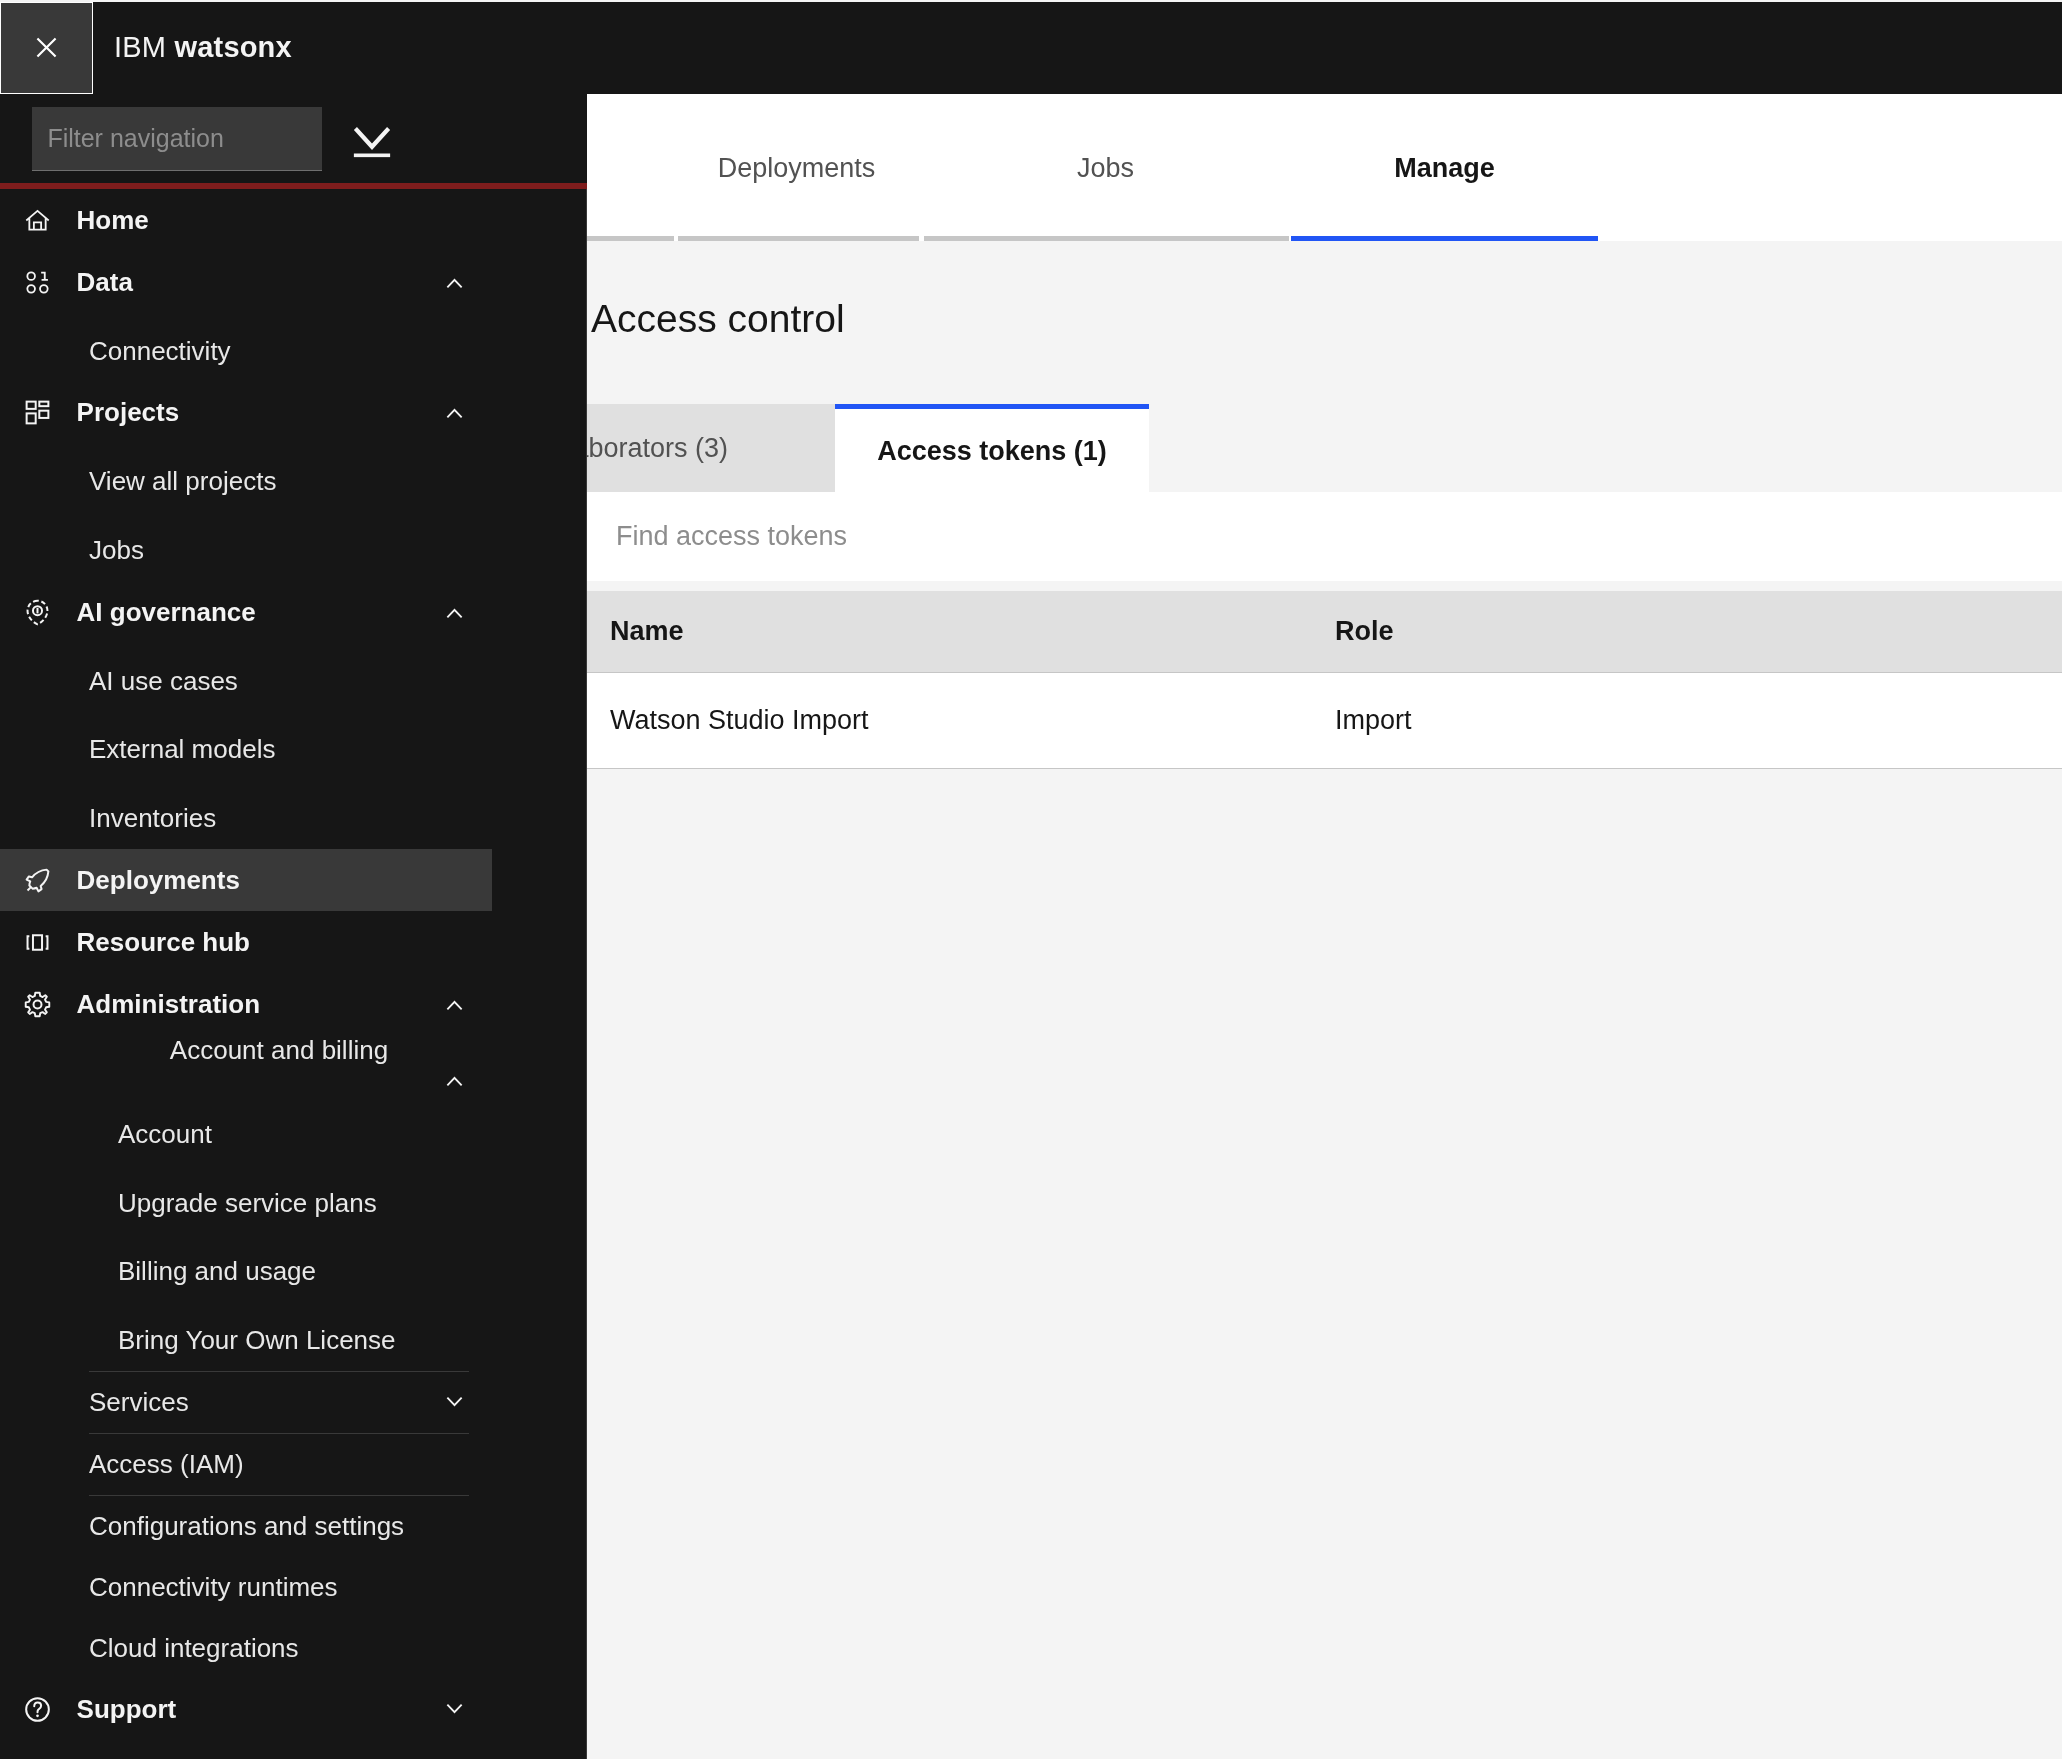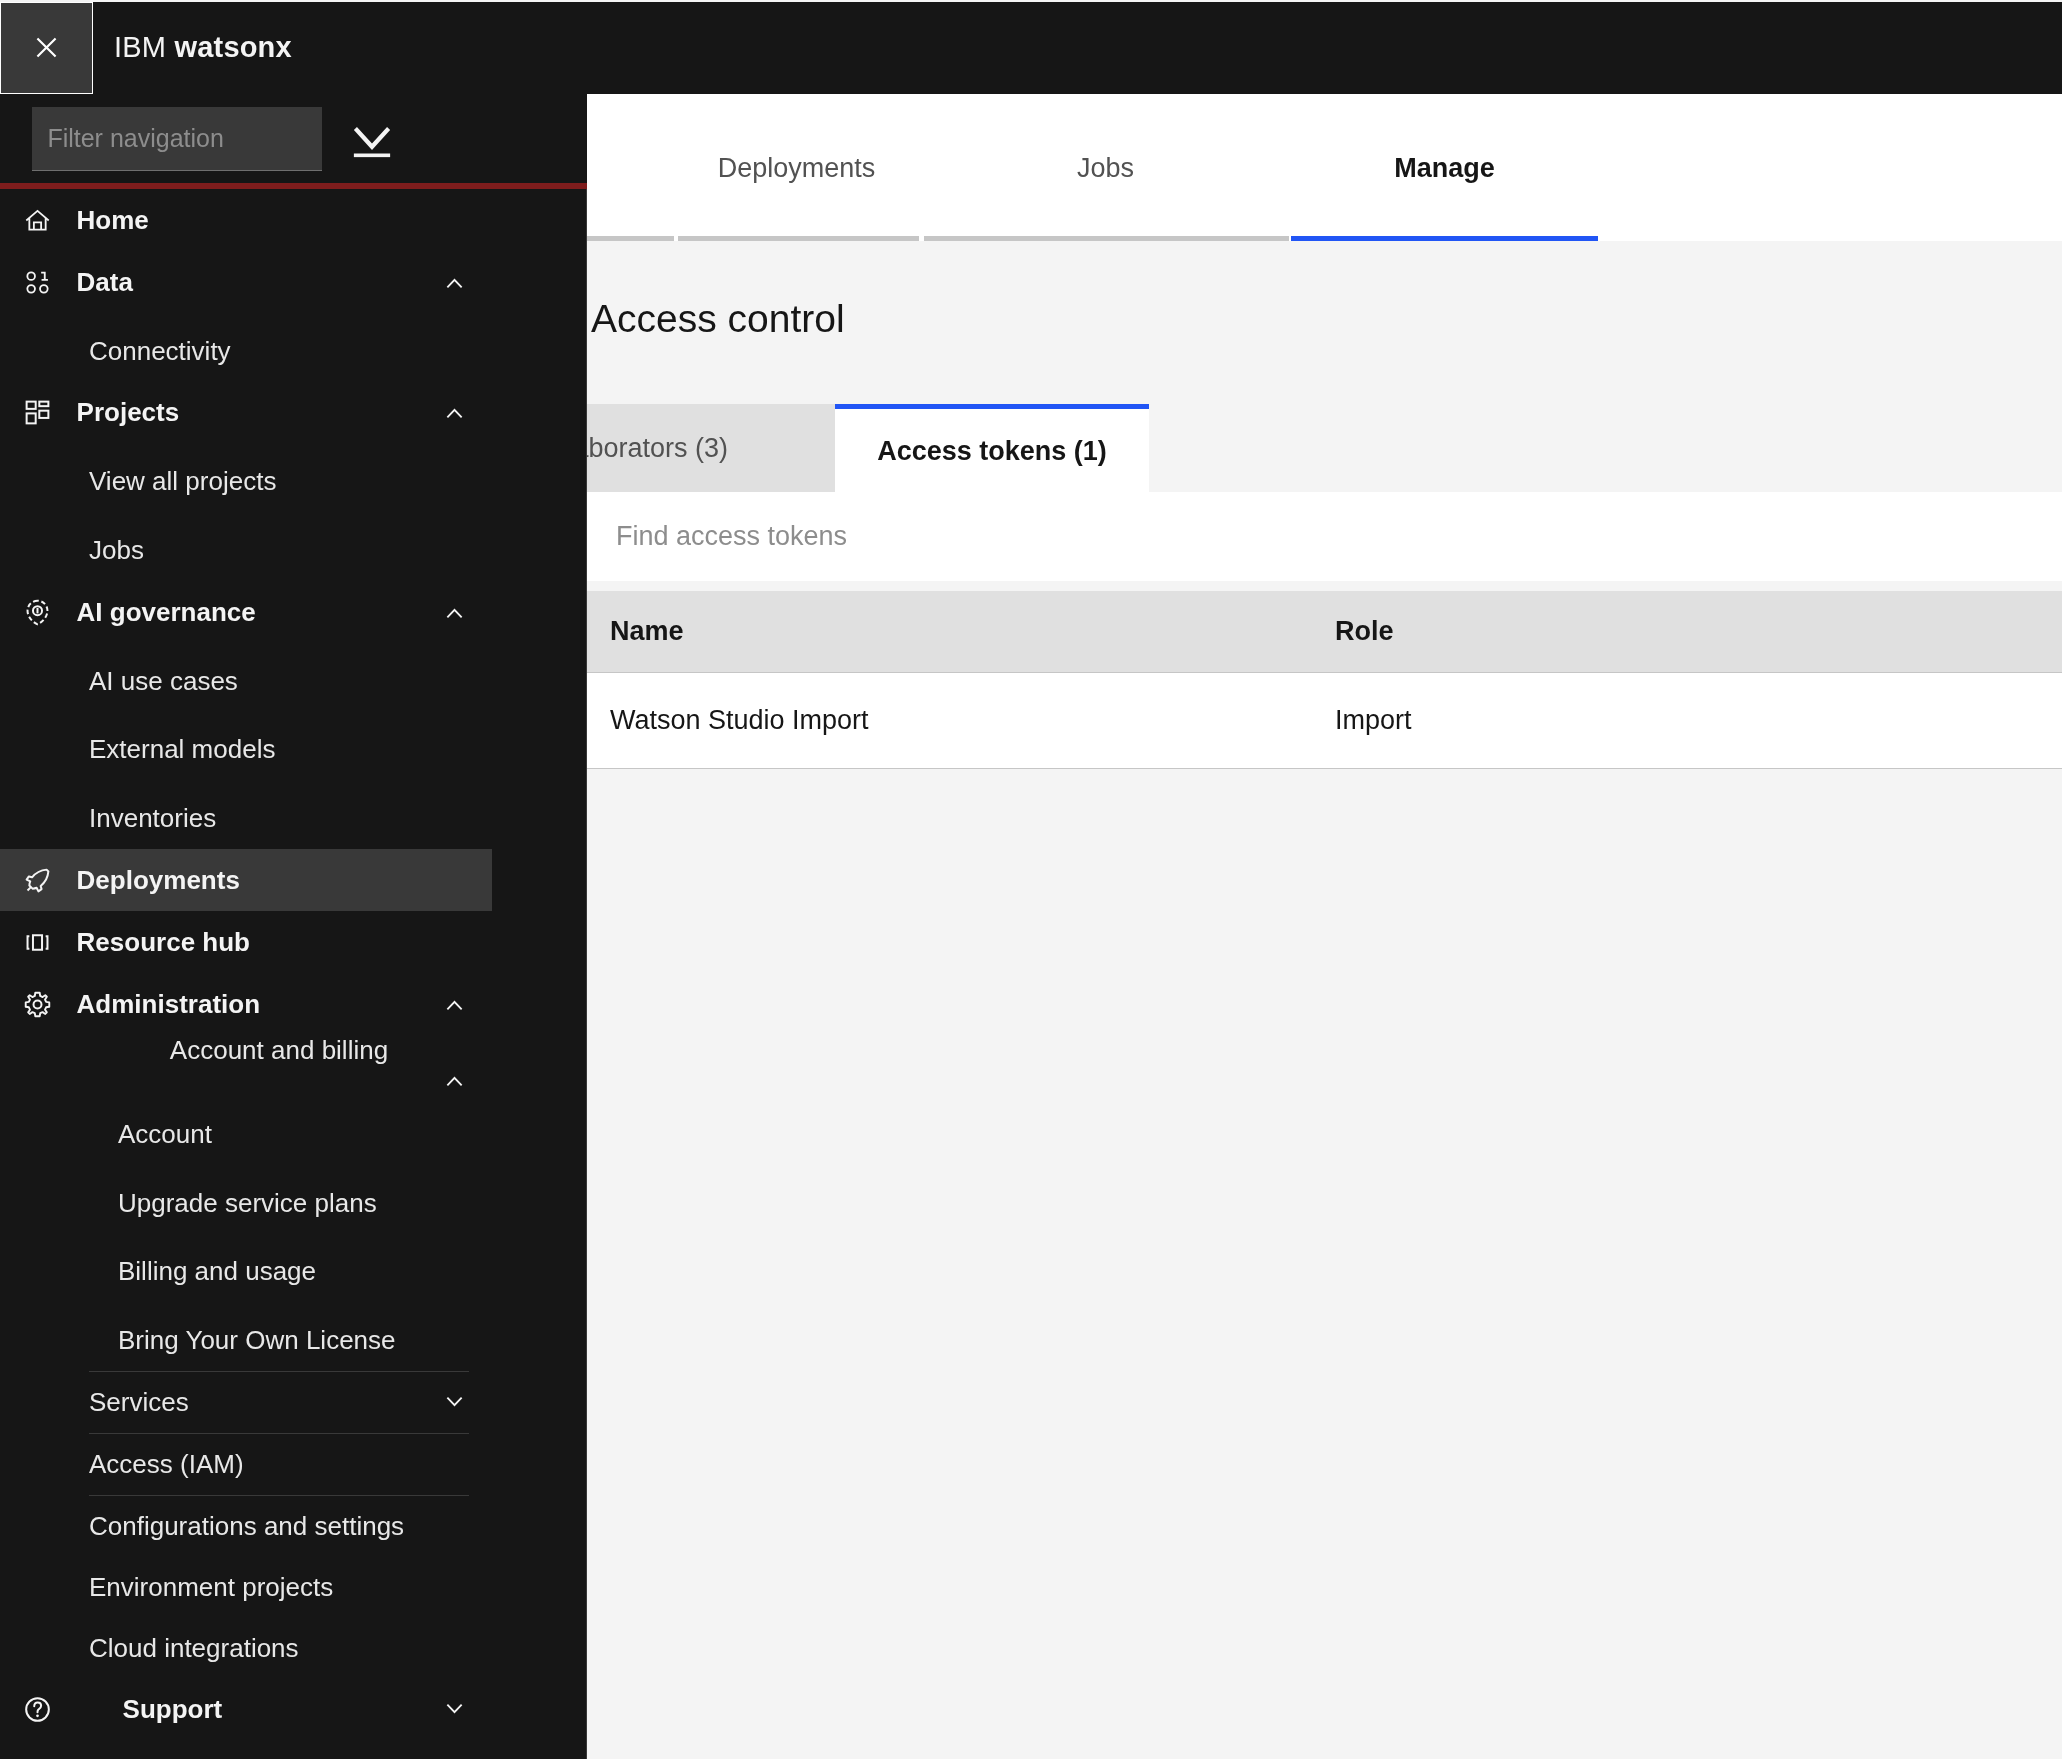--- a/index.html
+++ b/index.html
@@ -458,26 +458,26 @@
         </div>
         <div class="nav-sep"></div>
         <div class="nav-item l1" style="height: 61px;">
           <span class="nav-label">Access (IAM)</span>
         </div>
         <div class="nav-sep"></div>
         <div class="nav-item l1" style="height: 61px;">
           <span class="nav-label">Configurations and settings</span>
         </div>
         <div class="nav-item l1" style="height: 61px;">
-          <span class="nav-label">Environment projects</span>
+          <span class="nav-label">Connectivity runtimes</span>
         </div>
         <div class="nav-item l1" style="height: 61px;">
           <span class="nav-label">Cloud integrations</span>
         </div>
-        <div class="nav-item l0" style="height: 62px; gap: 46px;">
+        <div class="nav-item l0" style="height: 62px;">
           <span class="nav-ico">
             <svg viewBox="0 0 32 32">
               <circle cx="16" cy="16" r="12.5" fill="none" stroke="#f4f4f4" stroke-width="2.2"></circle>
               <path d="M12.4 12.4 C12.4 9.6 14.2 8.2 16.2 8.2 C18.4 8.2 20 9.7 20 11.9 C20 14.2 18.1 15 16.8 16.2 C16.1 16.9 16 17.6 16 19" fill="none" stroke="#f4f4f4" stroke-width="2.2" stroke-linecap="round"></path>
               <circle cx="16" cy="23" r="1.5" fill="#f4f4f4"></circle>
             </svg>
           </span>
           <span class="nav-label">Support</span>
           <span class="nav-chev">
             <svg viewBox="0 0 32 32">

